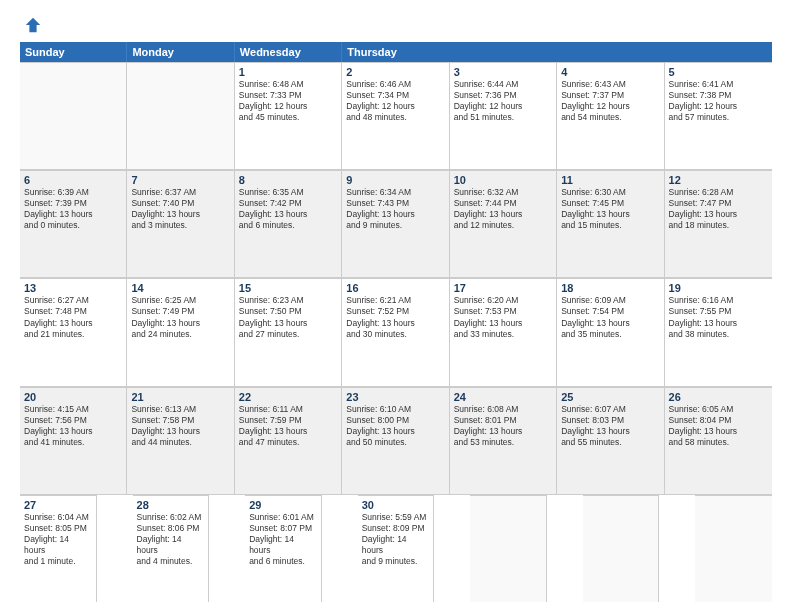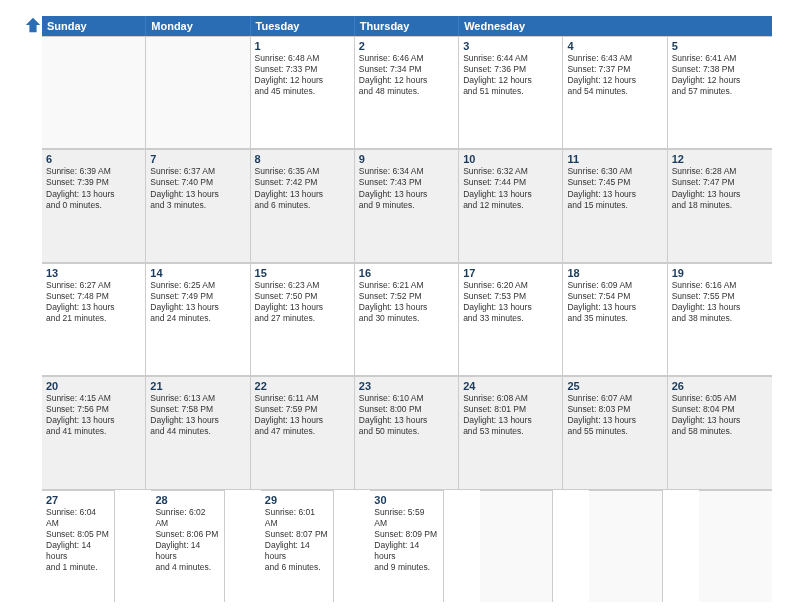--- a/index.html
+++ b/index.html
@@ -8,21 +8,21 @@
       background: #fff;
       width: 792px;
       height: 612px;
       overflow: hidden;
     }
     .page {
       width: 792px;
       height: 612px;
       padding: 16px 20px 10px 20px;
       display: flex;
-      flex-direction: row;
+      flex-direction: column;
     }
     .header {
       display: flex;
       justify-content: space-between;
       align-items: flex-start;
       margin-bottom: 8px;
     }
     .logo {
       display: flex;
       flex-direction: column;
@@ -135,23 +135,22 @@
     <div class="title-area">
       <div class="month-title"></div>
       <div class="subtitle"></div>
     </div>
   </div>
 
   <div class="calendar">
     <div class="cal-header">
     <div class="cal-header-cell">Sunday</div>
         <div class="cal-header-cell">Monday</div>
-        <div class="cal-header-cell">Tuesday</div>
+        <div class="cal-header-cell">Wednesday</div>
         <div class="cal-header-cell">Thursday</div>
-        <div class="cal-header-cell">Wednesday</div>
       </div>
     <div class="cal-body">
     <div class="cal-row">
           <div class="cal-cell empty"></div>
           <div class="cal-cell empty"></div>
           <div class="cal-cell">
             <span class="day-num">1</span>
             <span class="cell-line">Sunrise: 6:48 AM</span>
             <span class="cell-line">Sunset: 7:33 PM</span>
             <span class="cell-line">Daylight: 12 hours</span>

